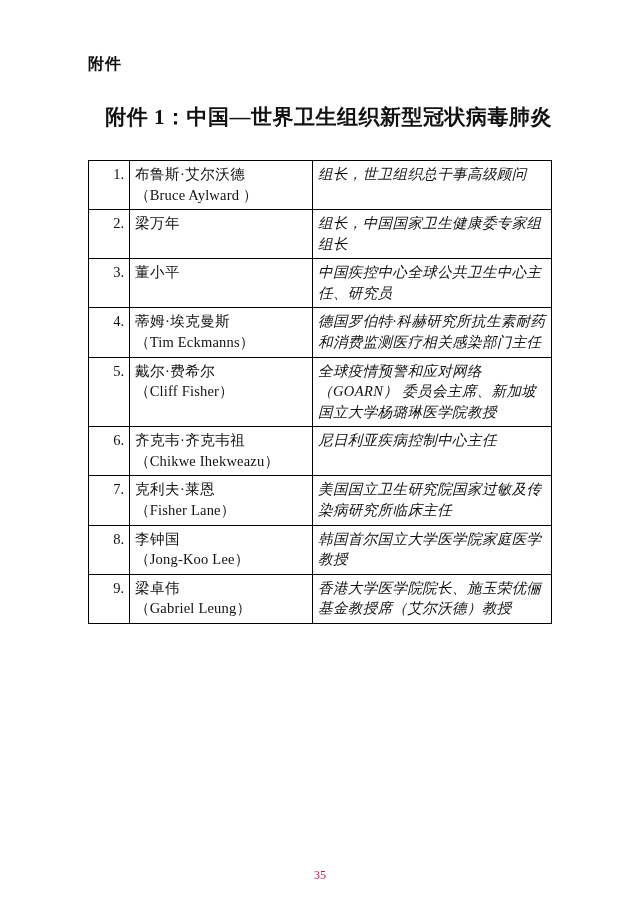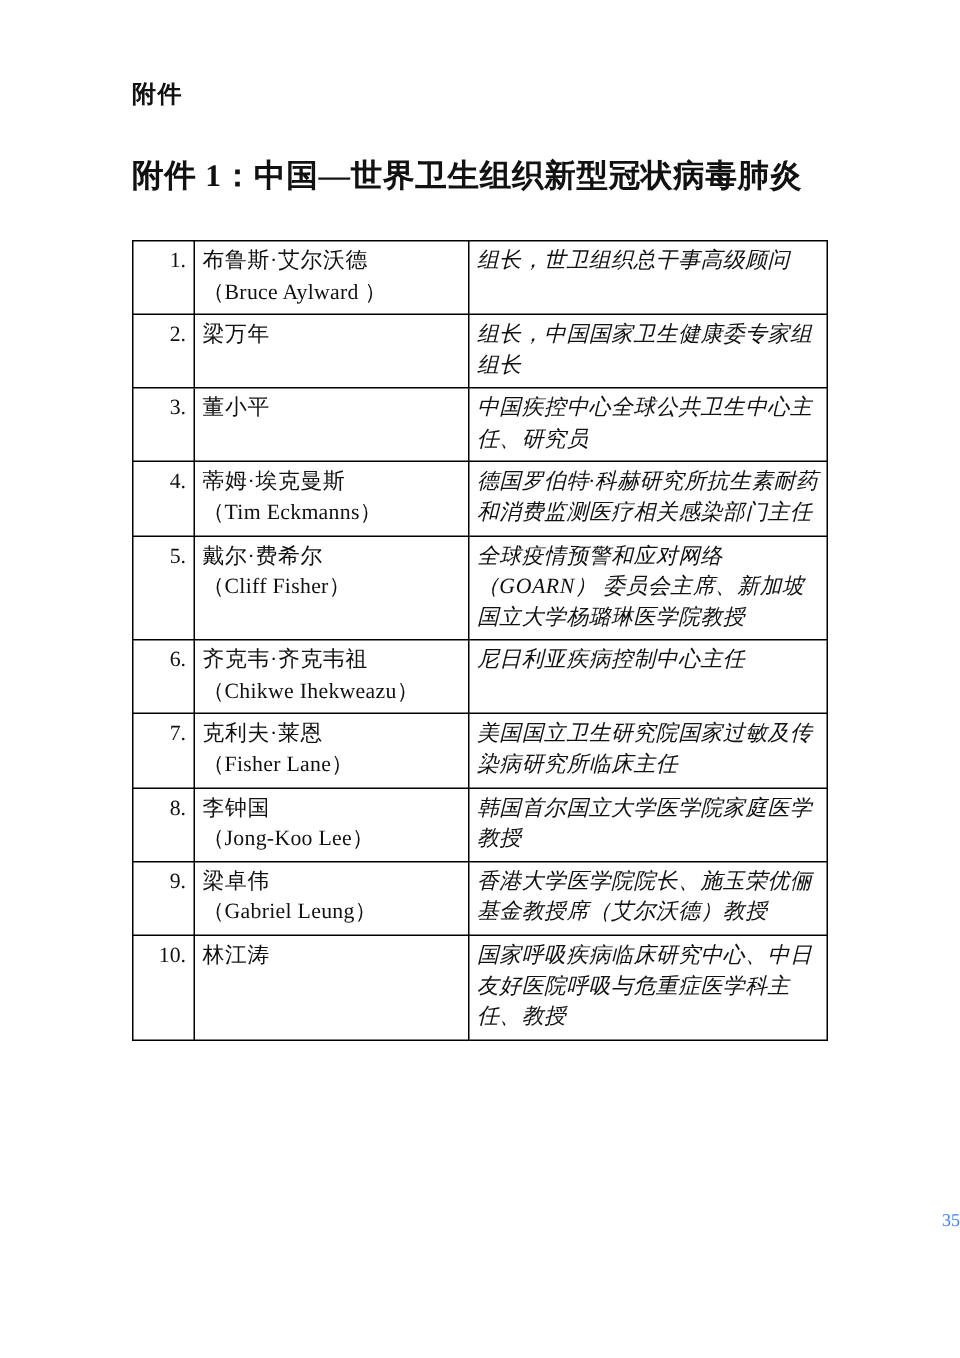--- a/index.html
+++ b/index.html
@@ -23,21 +23,21 @@
   }
   .attachment-label {
     padding-top: 54px;
     font-size: 16px;
     font-weight: bold;
     letter-spacing: 1px;
     line-height: 1.2;
   }
   .doc-title {
     margin-top: 26px;
-    text-align: left;
+    text-align: right;
     font-size: 21px;
     font-weight: bold;
     line-height: 1.75;
     letter-spacing: 0.5px;
   }
   .doc-title .line {
     display: block;
   }
   table.roster {
     margin-top: 24px;
@@ -74,24 +74,24 @@
   }
   .role-text {
     display: block;
     letter-spacing: 0.4px;
     font-style: italic;
   }
   .page-number {
     position: absolute;
     left: 0;
     right: 0;
-    top: 806px;
-    text-align: right;
+    top: 868px;
+    text-align: center;
     font-size: 12px;
-    color: #3b82f6;
+    color: #be185d;
   }
 </style>
 </head>
 <body>
 
 <div class="page">
 
   <div class="attachment-label">附件</div>
 
   <div class="doc-title">
@@ -193,30 +193,20 @@
         <td class="num">9.</td>
         <td class="name">
           <span class="name-cn">梁卓伟</span>
           <span class="name-en">（Gabriel Leung）</span>
         </td>
         <td class="role">
           <span class="role-text">香港大学医学院院长、施玉荣优俪基金教授席（艾尔沃德）教授</span>
         </td>
       </tr>
 
-      <tr>
-        <td class="num">10.</td>
-        <td class="name">
-          <span class="name-cn">林江涛</span>
-          <span class="name-en"></span>
-        </td>
-        <td class="role">
-          <span class="role-text">国家呼吸疾病临床研究中心、中日友好医院呼吸与危重症医学科主任、教授</span>
-        </td>
-      </tr>
 
 
     </tbody>
   </table>
 
   <div class="page-number">35</div>
 
 </div>
 
 </body></html>

